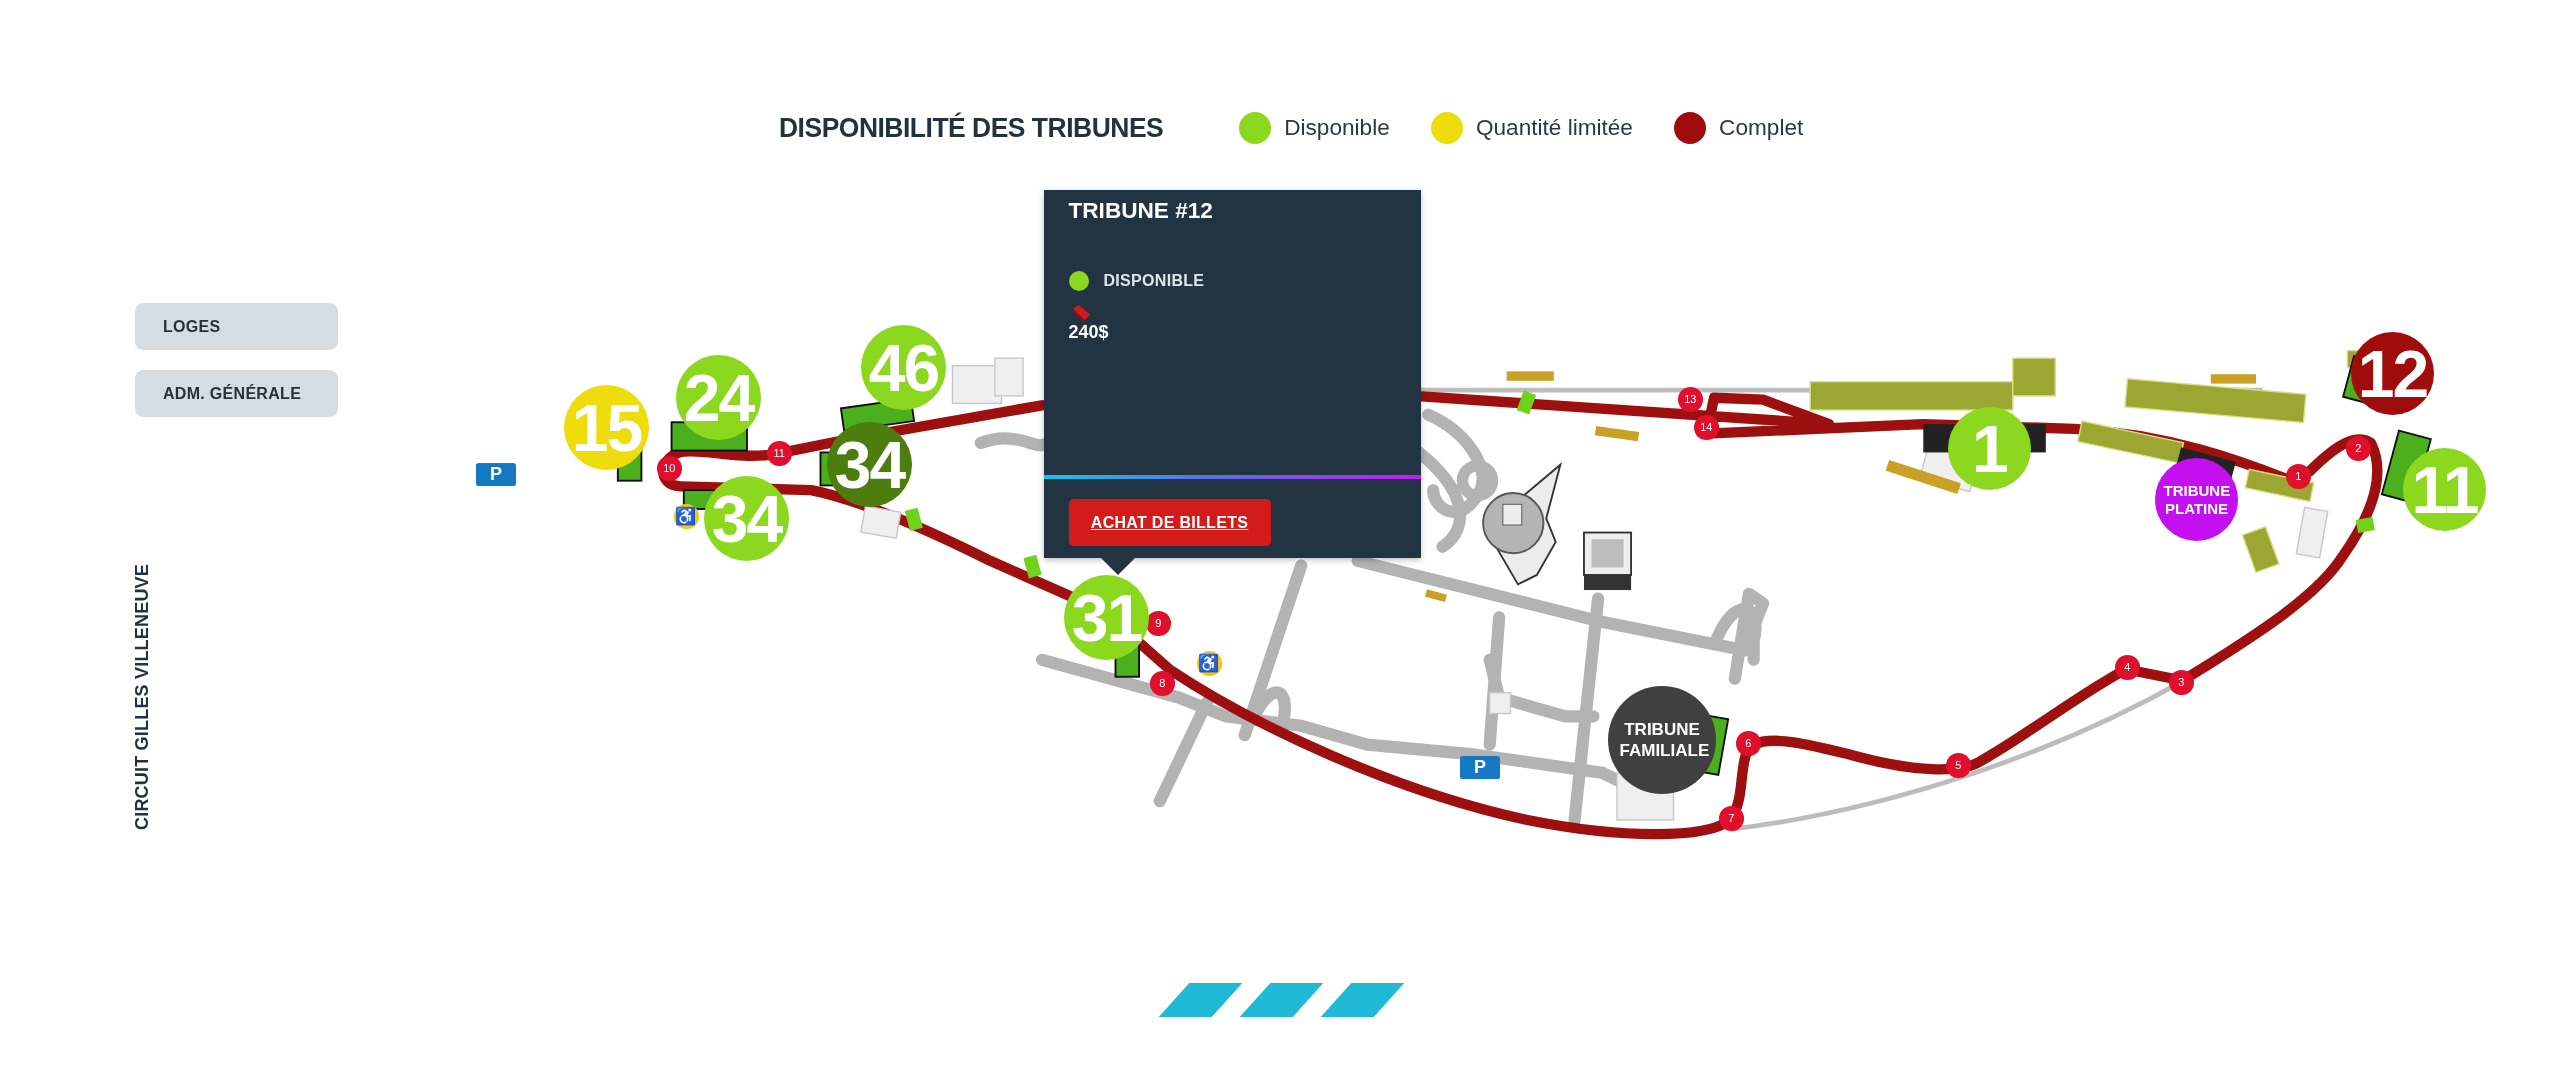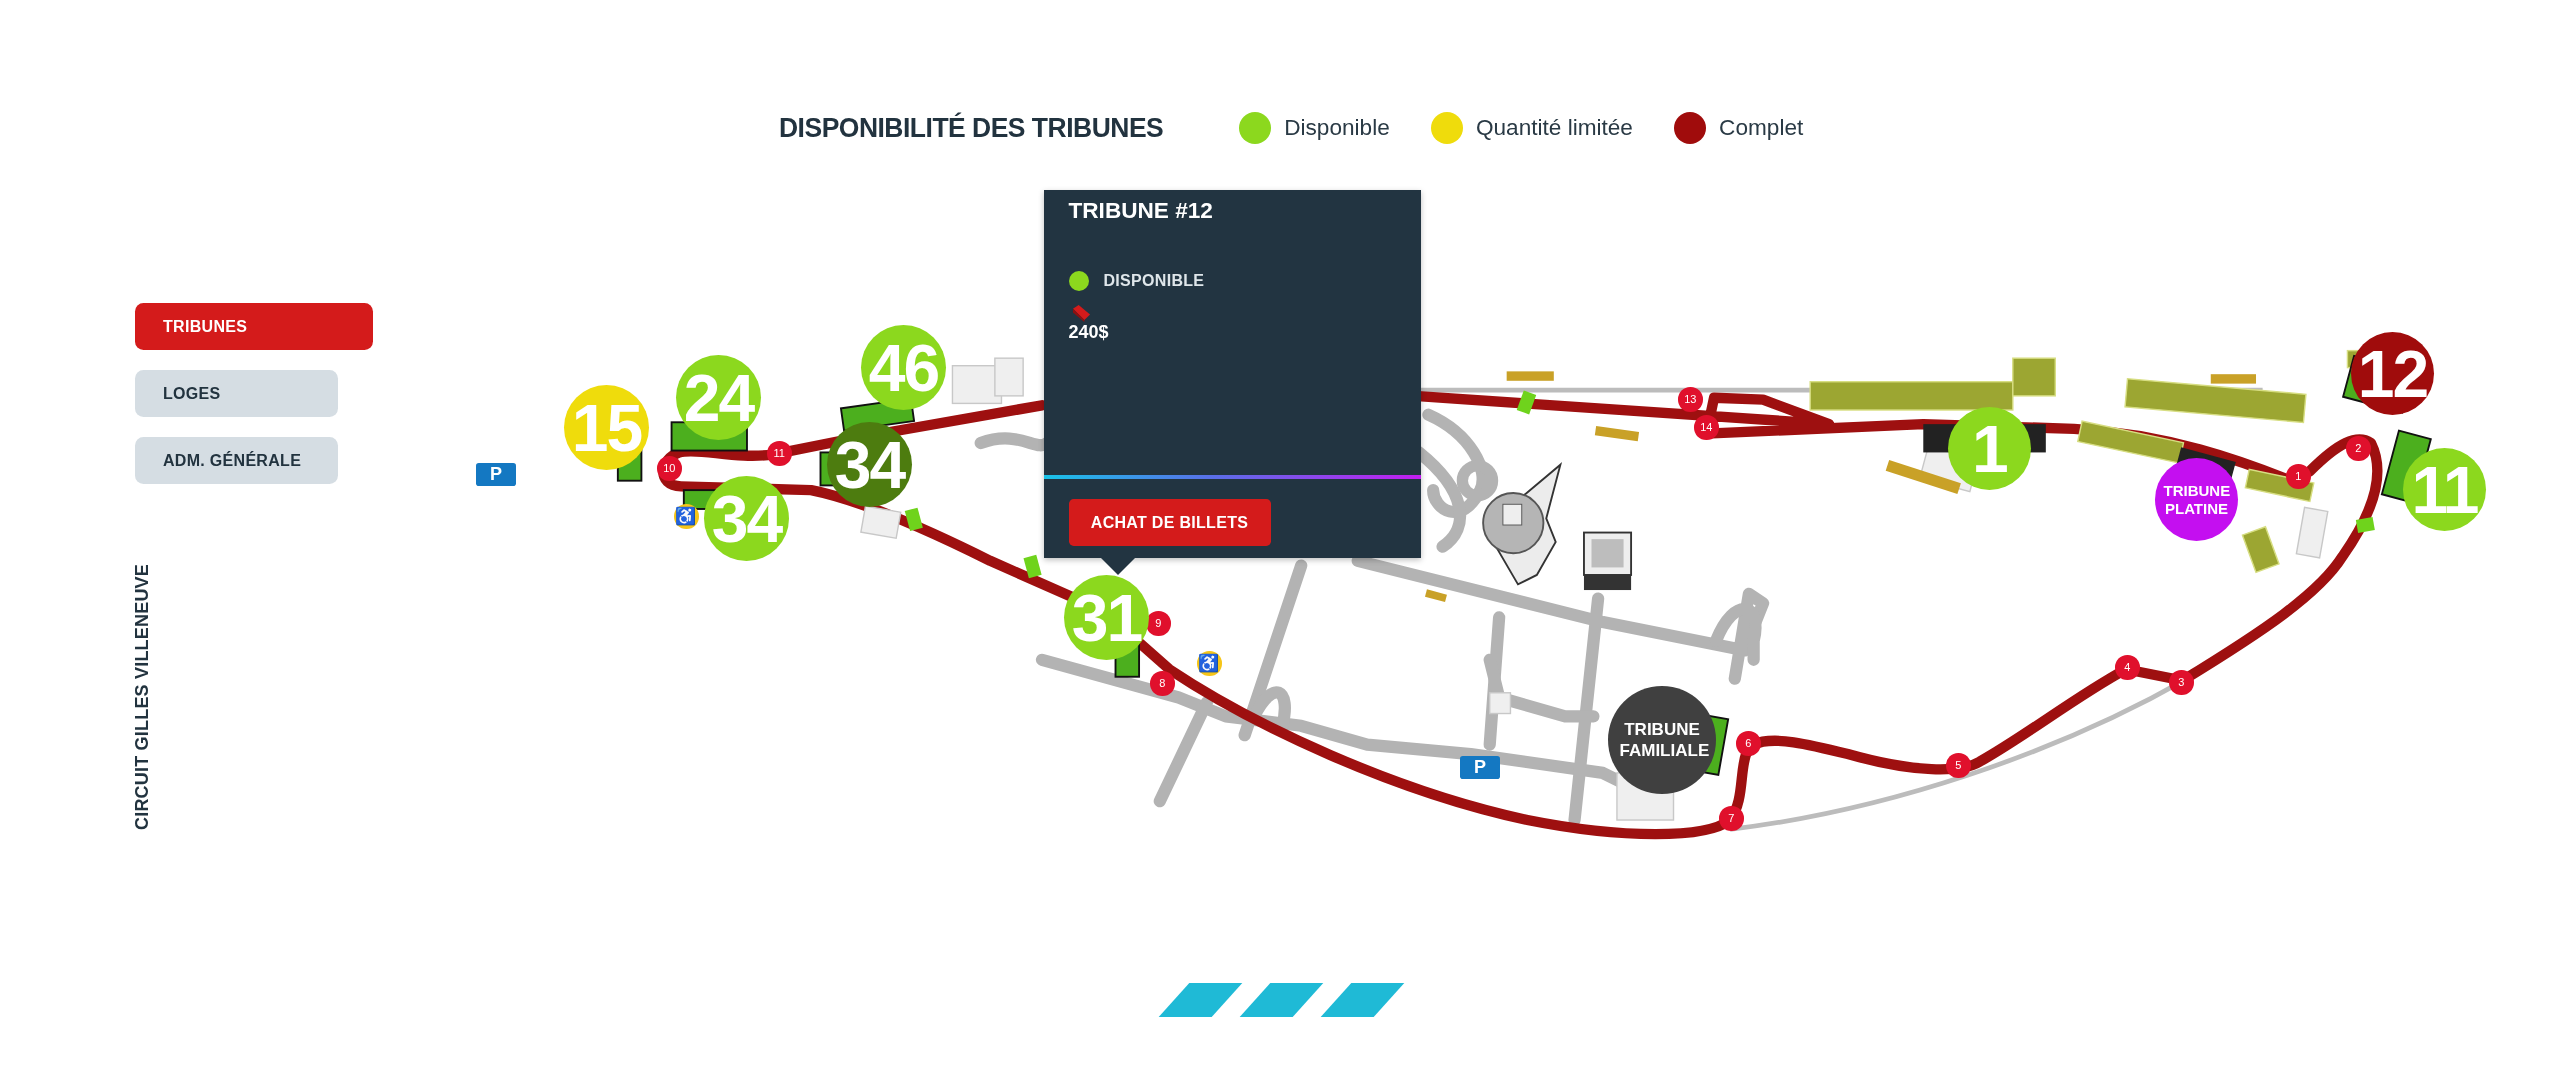--- a/index.html
+++ b/index.html
@@ -18,21 +18,21 @@
   .tooltip{position:absolute;left:1044px;top:190px;width:377px;height:368px;background:#223441;box-shadow:0 1.9px 5.7px rgba(0,0,0,0.25);}
   .tooltip:after{content:"";position:absolute;left:57px;bottom:-17px;border-left:17px solid transparent;border-right:17px solid transparent;border-top:17px solid #223441;}
   .tt-title{position:absolute;left:24.5px;top:8px;font-size:22.6px;font-weight:bold;color:#ffffff;}
   .tt-status{position:absolute;left:24.5px;top:81px;display:flex;align-items:center;}
   .tt-status-dot{width:20px;height:20px;border-radius:50%;background:#8cd81e;margin-right:15px;}
   .tt-status-label{font-size:16px;font-weight:bold;color:#dfe6ea;letter-spacing:0.3px;}
   .tt-price{position:absolute;left:24.5px;top:113px;display:flex;align-items:center;flex-direction:column;}
   .tt-price-label{font-size:18px;font-weight:bold;color:#ffffff;}
   .tt-desc{position:absolute;left:24.5px;top:193px;width:321px;font-size:16px;line-height:24.5px;color:#d3dbe0;}
   .tt-divider{position:absolute;left:0;top:285px;width:377px;height:3.8px;background:linear-gradient(90deg,#19c3e8 0%,#5a6ee8 45%,#c21ef0 100%);}
-  .tt-btn{position:absolute;left:24.5px;top:309px;width:202px;height:47px;background:#d41b1b;border-radius:4.7px;color:#ffffff;font-size:16px;font-weight:bold;display:flex;align-items:center;justify-content:center;letter-spacing:0.3px;cursor:pointer;}
+  .tt-btn{position:absolute;left:24.5px;top:309px;width:202px;height:47px;background:#d41b1b;border-radius:4.7px;color:#ffffff;font-size:16px;font-weight:bold;display:flex;align-items:center;justify-content:center;letter-spacing:0.3px;cursor:pointer;text-decoration:underline;}
   .pager{position:absolute;left:1174px;top:983px;display:flex;}
   .pager-item{width:53px;height:34px;background:#1fbad6;transform:skewX(-42deg);margin-right:28px;cursor:pointer;}
   .marker{position:absolute;border-radius:50%;display:flex;align-items:center;justify-content:center;color:#ffffff;font-weight:bold;text-align:center;cursor:pointer;}
   .marker-num{font-size:66px;letter-spacing:-1.9px;line-height:1;}
   .marker-text{font-size:17px;line-height:21px;}
   .marker-text.small{font-size:15px;line-height:18px;}
   .turn{position:absolute;width:24.5px;height:24.5px;border-radius:50%;background:#e0102c;color:#ffffff;font-size:11px;display:flex;align-items:center;justify-content:center;}
   .parking{position:absolute;width:40px;height:22.6px;background:#1478c2;border-radius:2.8px;color:#fff;font-size:18px;font-weight:bold;display:flex;align-items:center;justify-content:center;cursor:pointer;}
   .wheel{position:absolute;width:24.5px;height:24.5px;border-radius:50%;background:#f6c518;color:#2a2a2a;font-size:17px;display:flex;align-items:center;justify-content:center;}
 </style>
@@ -49,21 +49,20 @@
     <span class="legend-dot" style="background:#efdc0c"></span>
     <span class="legend-label">Quantité limitée</span>
   </div>
   <div class="legend-item">
     <span class="legend-dot" style="background:#a00c0c"></span>
     <span class="legend-label">Complet</span>
   </div>
 </div>
 
 <div class="sidebar">
-  <div class="side-btn active">TRIBUNES</div>
   <div class="side-btn inactive">LOGES</div>
   <div class="side-btn inactive">ADM. GÉNÉRALE</div>
 </div>
 <div class="vertical-title">CIRCUIT GILLES VILLENEUVE</div>
 
 <svg class="map" width="2576" height="1083" viewBox="0 0 2732 1149">
 
   <g fill="none" stroke="#b3b3b3" stroke-width="13" stroke-linecap="round" stroke-linejoin="round">
     <path d="M1040 470 C1080 455,1100 480,1110 470"></path>
     <path d="M1105 700 L1250 740 L1300 760 L1380 770 L1450 790 L1560 800 L1700 820 L1720 830"></path>

